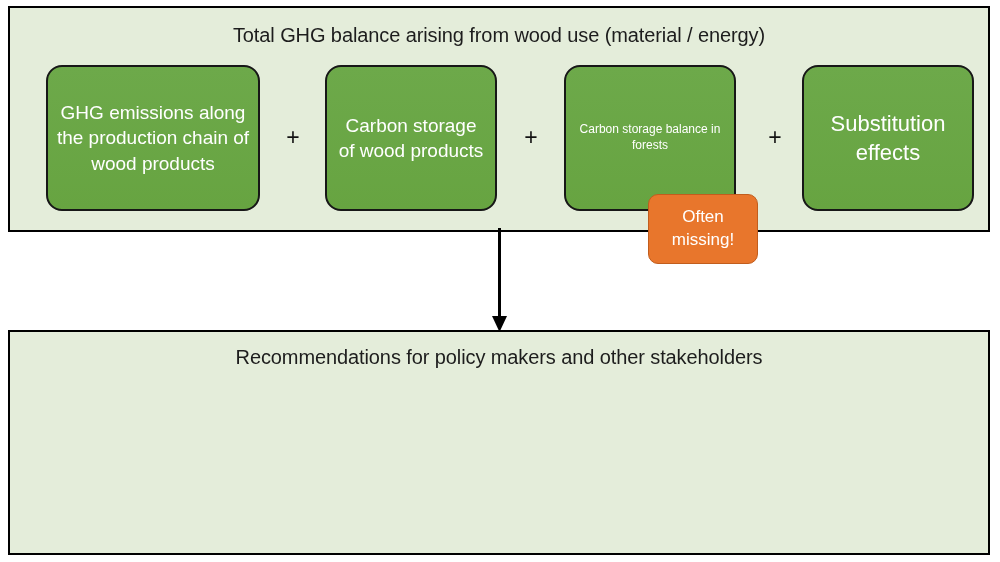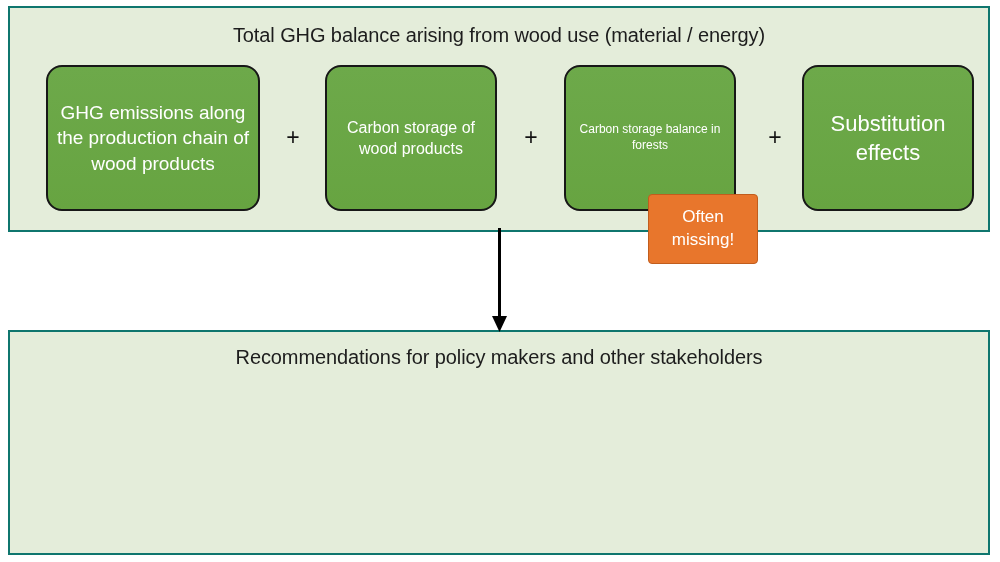--- a/index.html
+++ b/index.html
@@ -20,21 +20,21 @@
     left: 0; top: 0;
     width: 1000px;
     height: 562px;
     background: #ffffff;
   }
 
   
   .panel {
     position: absolute;
     background: #e4edda;
-    border: 2px solid #0f766e;
+    border: 2px solid #000000;
     box-sizing: border-box;
   }
   #panel-top {
     left: 8px;
     top: 6px;
     width: 982px;
     height: 226px;
   }
   #panel-bottom {
     left: 8px;
@@ -71,21 +71,21 @@
     justify-content: center;
     text-align: center;
     line-height: 1.32;
     padding: 4px 8px;
   }
   .gbox span { display: block; width: 100%; }
 
   
   .top-box { top: 57px; height: 146px; }
   #tbox-0 { left: 36px;  width: 214px; font-size: 19px; }
-  #tbox-1 { left: 315px; width: 172px; font-size: 16px; }
+  #tbox-1 { left: 315px; width: 172px; font-size: 19px; }
   #tbox-2 { left: 554px; width: 172px; font-size: 12px; }
   #tbox-3 { left: 792px; width: 172px; font-size: 22px; }
 
   
   .plus {
     position: absolute;
     top: 118px;
     width: 26px;
     text-align: center;
     font-size: 23px;
@@ -99,21 +99,21 @@
 
   
   #callout {
     position: absolute;
     left: 648px;
     top: 194px;
     width: 110px;
     height: 70px;
     background: #e8762c;
     border: 1px solid #c15d1d;
-    border-radius: 4px;
+    border-radius: 10px;
     box-sizing: border-box;
     color: #ffffff;
     font-size: 17px;
     line-height: 1.35;
     display: flex;
     align-items: center;
     justify-content: center;
     text-align: center;
     z-index: 5;
   }

